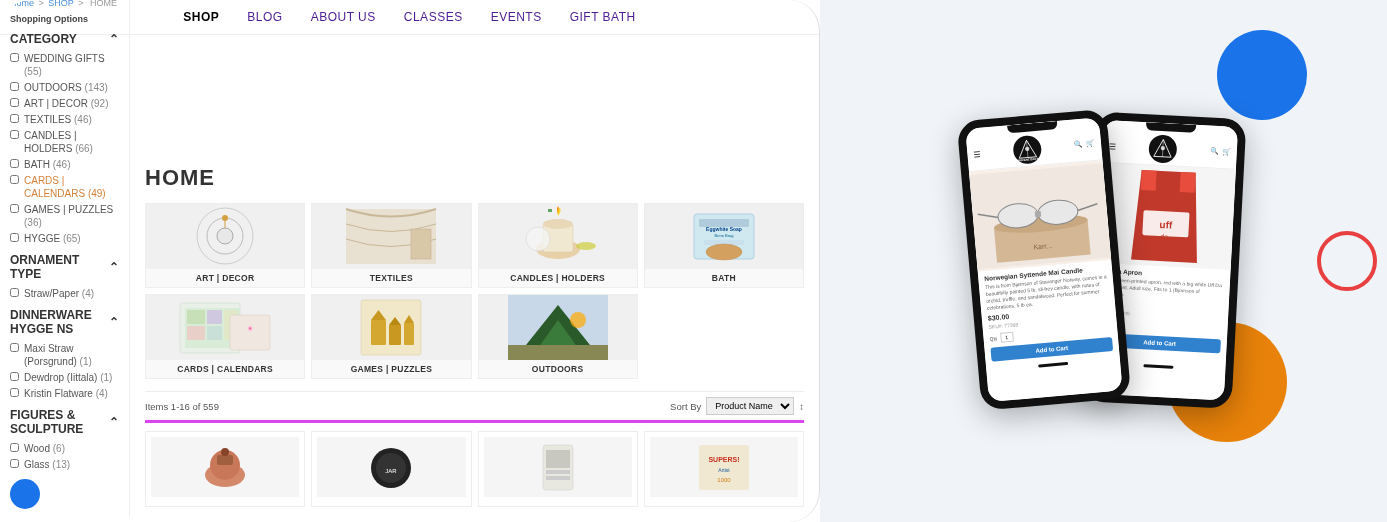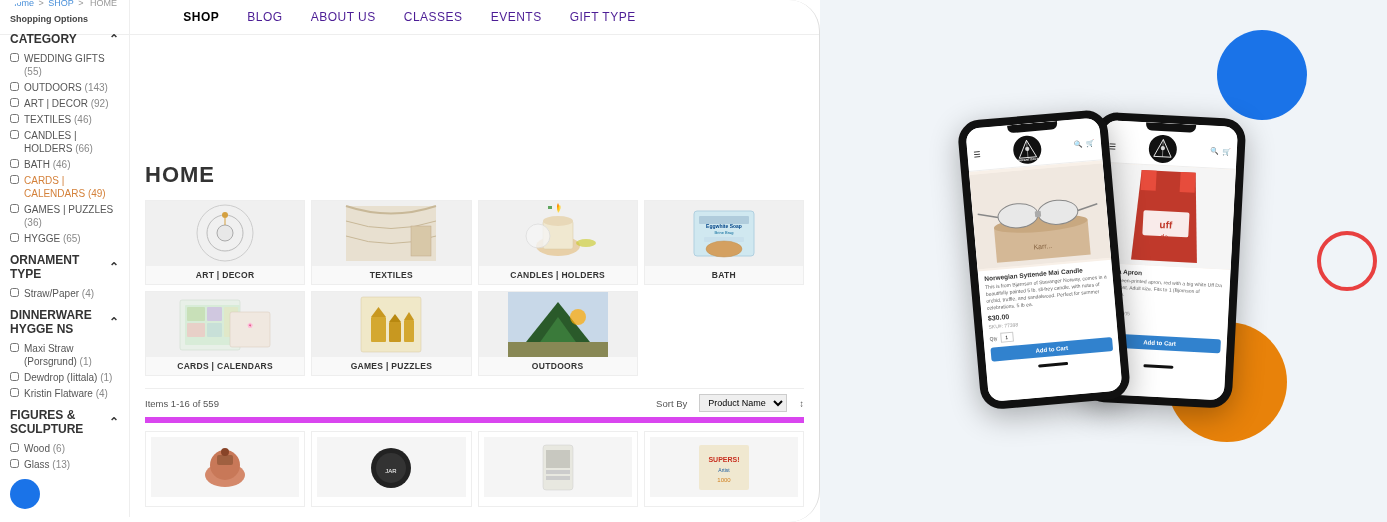--- a/index.html
+++ b/index.html
@@ -150,26 +150,26 @@
 
     
     .items-bar {
       display: flex;
       align-items: center;
       justify-content: space-between;
       font-size: 9.5px;
       color: #555;
       padding: 5px 0;
       border-top: 1px solid #eee;
-      border-bottom: 6px solid #d946ef;
+      border-bottom: 3px solid #d946ef;
     }
     .sort-controls {
       display: flex;
       align-items: center;
-      gap: 12px;
+      gap: 5px;
     }
     .sort-controls select {
       font-size: 9px;
       padding: 2px 4px;
       border: 1px solid #ccc;
     }
 
     
     .product-grid {
       display: grid;
@@ -336,21 +336,21 @@
 <body>
 
 <div class="website-panel">
 
   <nav class="nav">
     <a href="#" class="active">SHOP</a>
     <a href="#">BLOG</a>
     <a href="#">ABOUT US</a>
     <a href="#">CLASSES</a>
     <a href="#">EVENTS</a>
-    <a href="#">GIFT TYPE</a>
+    <a href="#">GIFT BATH</a>
   </nav>
 
   <div class="main-area">
 
     <aside class="sidebar">
       <div class="breadcrumb">
         <a>Home</a>
         <span> &gt; </span>
         <a>SHOP</a>
         <span> &gt; </span>

